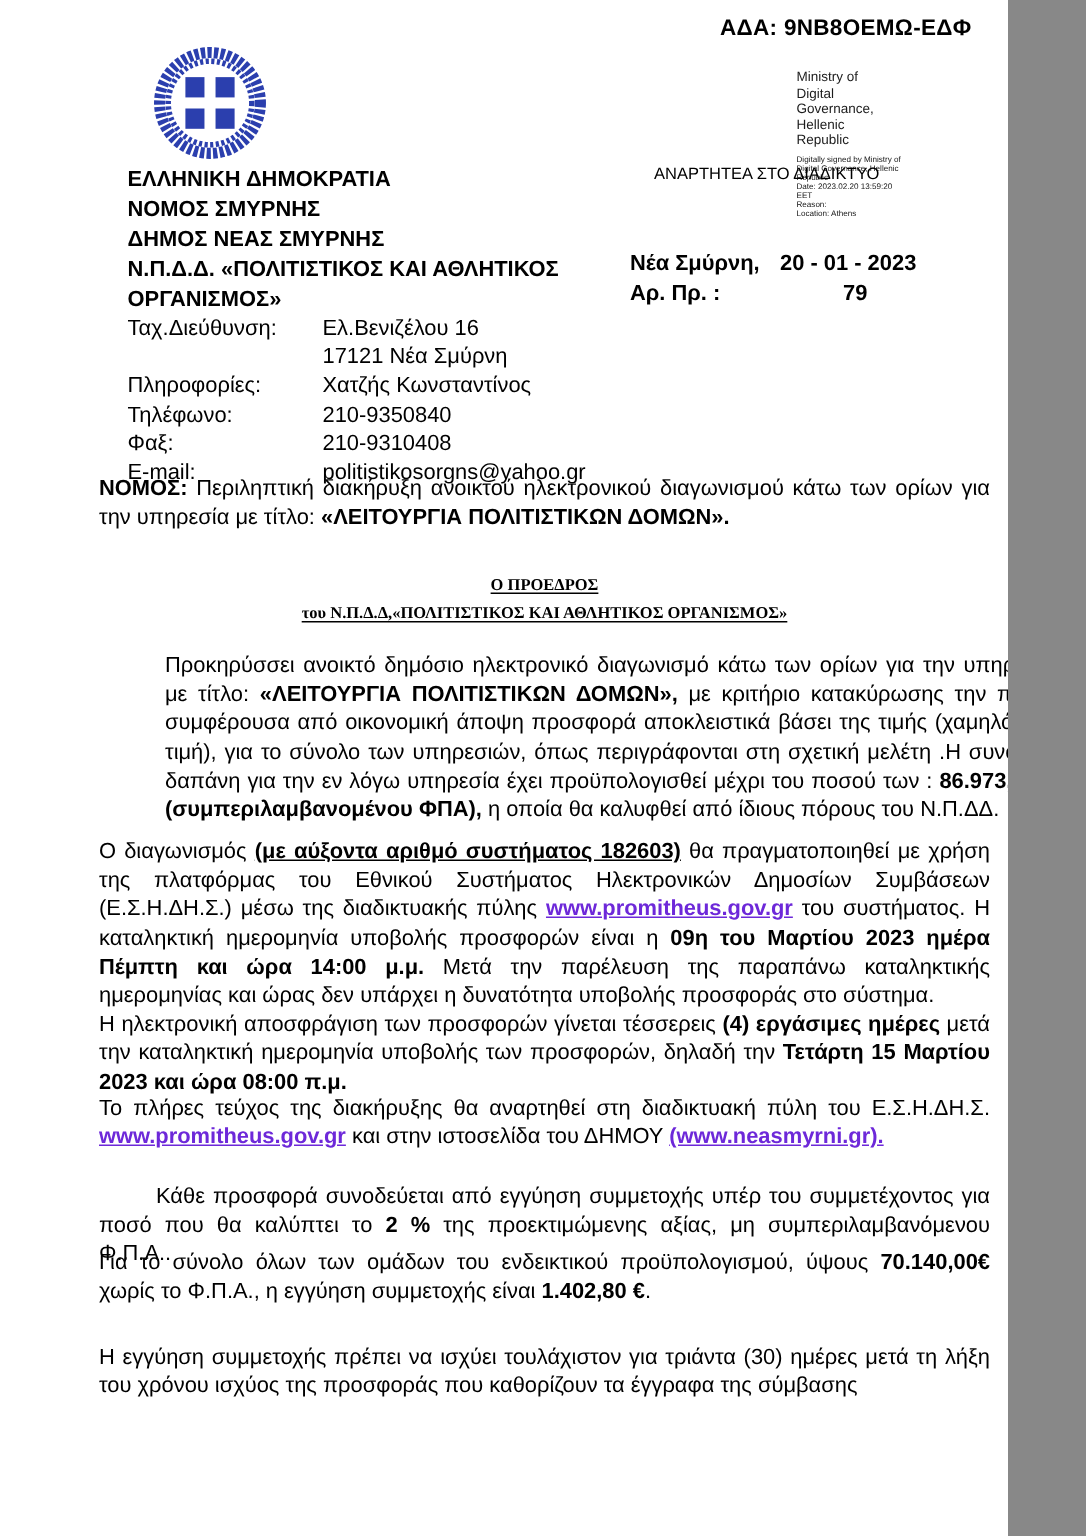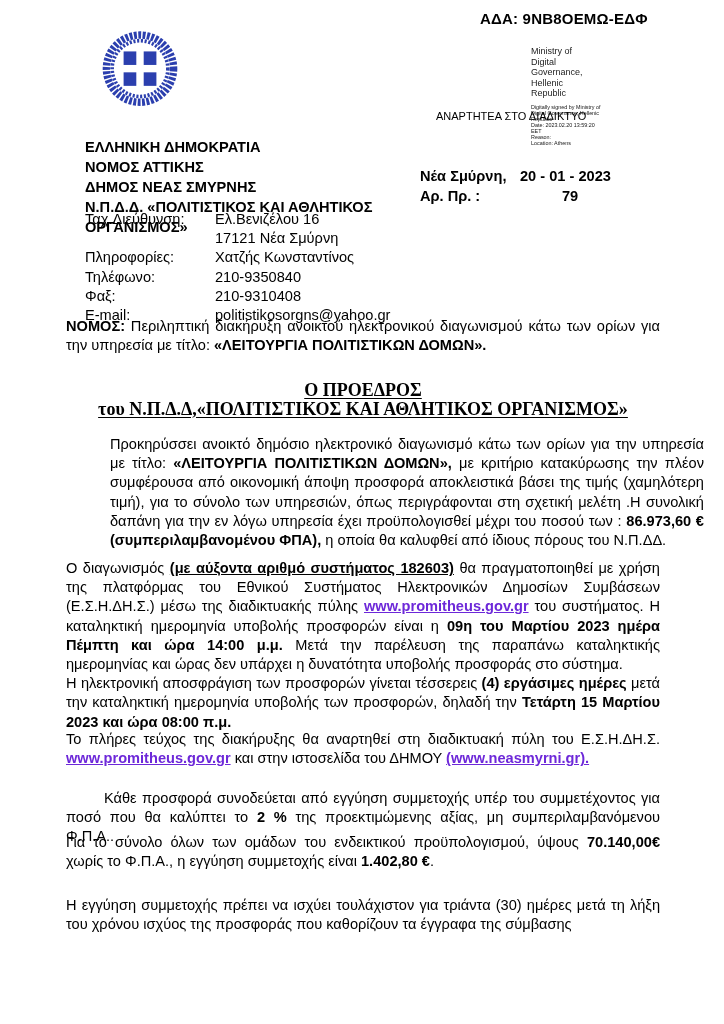--- a/index.html
+++ b/index.html
@@ -1,53 +1,53 @@
 <!DOCTYPE html>
 <html><head>
 <meta charset="utf-8">
 <style>
   html,body{margin:0;padding:0;background:#888;}
   .page{
     position:relative;
-    width:724px;height:1024px;
+    width:672px;height:1024px;
     background:#ffffff;
     font-family:"Liberation Sans",sans-serif;
     color:#000;
     overflow:hidden;
   }
   .abs{position:absolute;}
   .b{font-weight:700;}
   .u{text-decoration:underline;}
   .link{color:#6d28d9;text-decoration:underline;}
   .link.b{font-weight:700;}
 
   .ada{top:10px;left:480px;font-size:15px;font-weight:600;letter-spacing:.2px;}
 
   .emblem{top:26px;left:98px;width:84px;height:82px;}
 
   .sig-block{top:46px;left:531px;display:flex;gap:4px;align-items:flex-start;flex-direction:column;}
   .sig-signer{font-size:9px;line-height:10.5px;color:#1c1c1c;width:66px;}
   .sig-details{font-size:5.4px;line-height:6.1px;color:#161616;width:76px;transform:translateY(1px);}
 
-  .org{top:110px;left:85px;font-size:14.6px;line-height:20px;font-weight:700;margin-top:27px;}
+  .org{top:110px;left:85px;font-size:14.6px;line-height:20px;font-weight:700;}
   .publish{top:110px;left:436px;font-size:11px;font-weight:400;}
   .hr-row{left:420px;font-size:14.6px;font-weight:700;display:flex;}
   .hr-row .lab{width:100px;}
   .row-date{top:168px;}
   .row-proto{top:188px;}
   .row-proto .val{padding-left:42px;}
 
   .contact{top:210px;left:85px;font-size:14.6px;line-height:19.2px;}
   .c-row{display:flex;}
   .c-row .lab{width:130px;flex:0 0 130px;}
 
   .para{left:66px;width:594px;font-size:14.6px;line-height:19.2px;text-align:justify;}
   .subject{top:317px;}
   .heading{top:381px;left:66px;width:594px;text-align:center;
-    font-family:"Liberation Serif",serif;font-size:18px;line-height:18.5px;
+    font-family:"Liberation Serif",serif;font-size:11px;line-height:18.5px;
     font-weight:700;}
   .heading .hl{text-decoration:underline;text-underline-offset:2px;}
   .p1{top:435px;margin-left:44px;}
   .p23{top:559px;}
   .p4{top:730px;}
   .p5{top:789px;text-indent:38px;}
   .p6{top:833px;}
   .p7{top:896px;}
 </style>
 </head>
@@ -77,21 +77,21 @@
       <div>Republic</div>
       <div>Date: 2023.02.20 13:59:20</div>
       <div>EET</div>
       <div>Reason:</div>
       <div>Location: Athens</div>
     </div>
   </div>
 
   <div class="abs org">
     <div>ΕΛΛΗΝΙΚΗ ΔΗΜΟΚΡΑΤΙΑ</div>
-    <div>ΝΟΜΟΣ ΑΤΤΙΚΗΣ</div>
+    <div>ΝΟΜΟΣ ΣΜΥΡΝΗΣ</div>
     <div>ΔΗΜΟΣ ΝΕΑΣ ΣΜΥΡΝΗΣ</div>
     <div>Ν.Π.Δ.Δ. «ΠΟΛΙΤΙΣΤΙΚΟΣ ΚΑΙ ΑΘΛΗΤΙΚΟΣ</div>
     <div>ΟΡΓΑΝΙΣΜΟΣ»</div>
   </div>
 
   <div class="abs publish">ΑΝΑΡΤΗΤΕΑ ΣΤΟ ΔΙΑΔΙΚΤΥΟ</div>
 
   <div class="abs hr-row row-date">
     <span class="lab">Νέα Σμύρνη,</span>
     <span class="val">20 - 01  - 2023</span>

